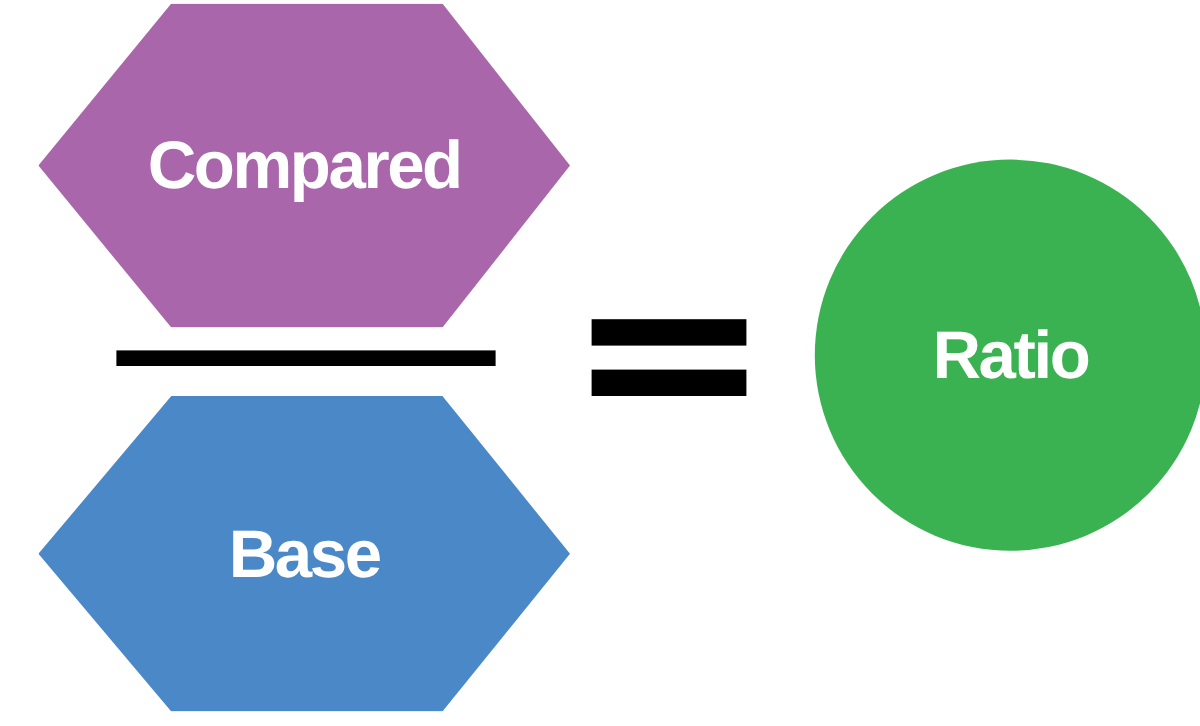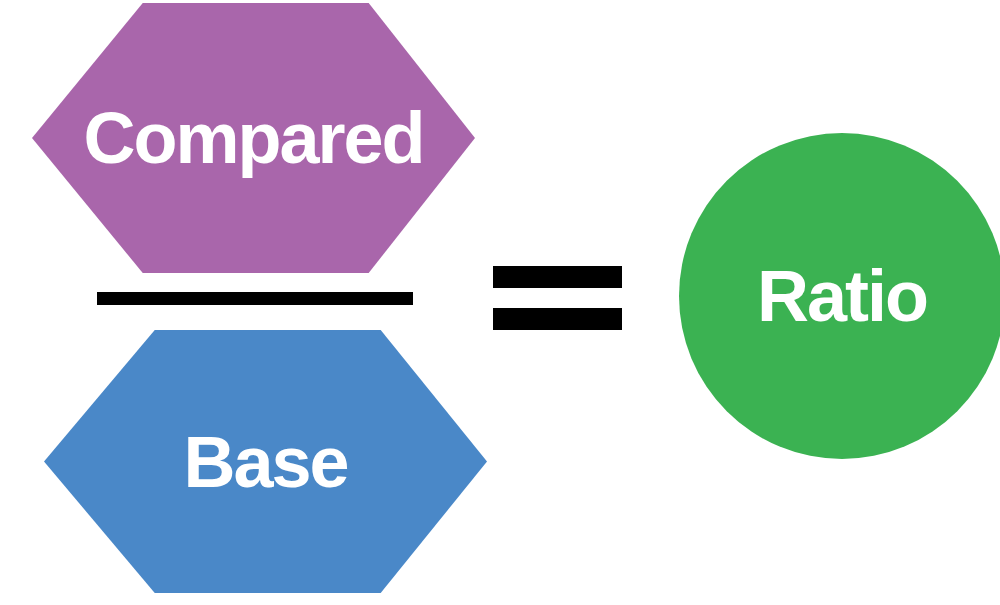--- a/index.html
+++ b/index.html
@@ -17,38 +17,38 @@
   }
   .shape {
     position: absolute;
     display: flex;
     align-items: center;
     justify-content: center;
   }
   .shape-label {
     color: var(--text, #FFFFFF);
     font-weight: 700;
-    font-size: 72px;
+    font-size: 56px;
     letter-spacing: -2px;
     line-height: 1;
     white-space: nowrap;
     user-select: none;
   }
   .hex {
     clip-path: polygon(0% 50%, 25% 0%, 76% 0%, 100% 50%, 76% 100%, 25% 100%);
   }
   .hex-compared {
     left: 32px;
     top: 3px;
     width: 443px;
     height: 270px;
     background: var(--compared-fill, #A966AB);
   }
   .hex-base {
-    left: 44px;
+    left: 32px;
     top: 330px;
     width: 443px;
     height: 263px;
     background: var(--base-fill, #4A88C8);
   }
   .fraction-bar {
     position: absolute;
     left: 97px;
     top: 292px;
     width: 316px;

